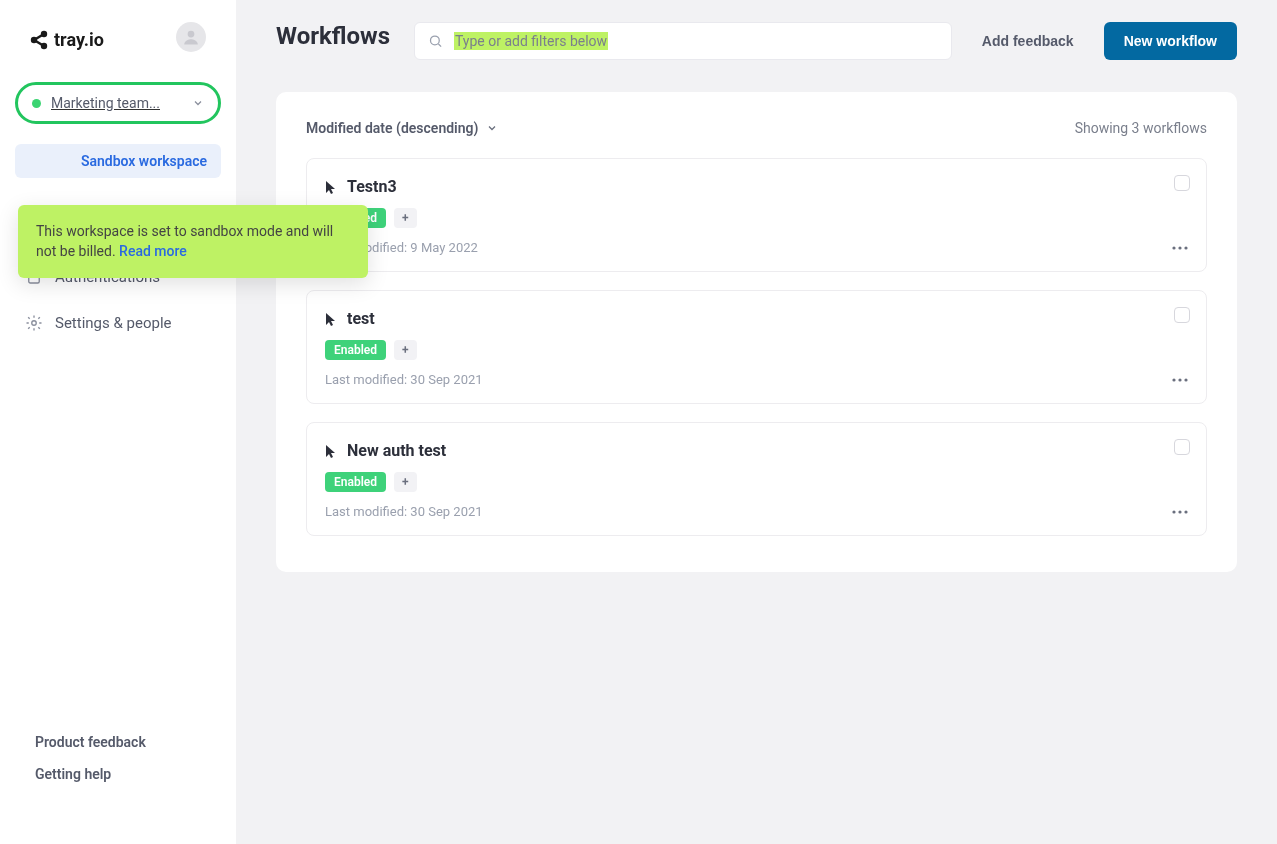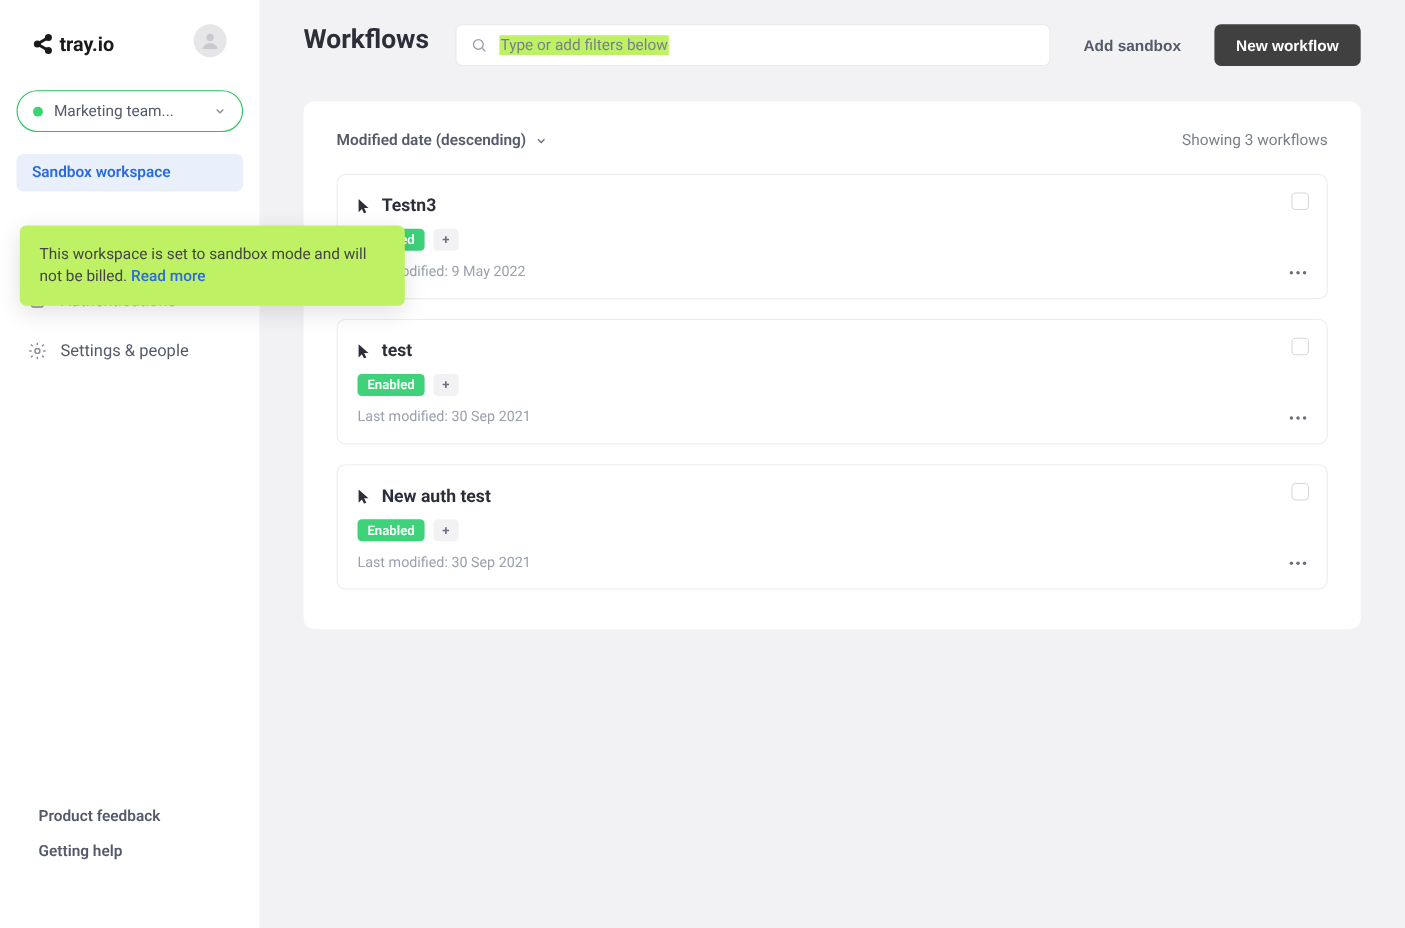--- a/index.html
+++ b/index.html
@@ -40,26 +40,27 @@
       width: 30px;
       height: 30px;
       border-radius: 50%;
       background: #e6e6e9;
       display: flex;
       align-items: center;
       justify-content: center;
     }
     .workspace-selector {
       margin: 12px 15px 0 15px;
-      border: 1px solid #22c55e;
+      border: 3px solid #22c55e;
       border-radius: 22px;
       padding: 10px 14px;
       display: flex;
       align-items: center;
       cursor: pointer;
+      text-decoration: underline;
     }
     .ws-dot {
       width: 9px;
       height: 9px;
       border-radius: 50%;
       background: #3bd472;
       margin-right: 10px;
       flex-shrink: 0;
     }
     .ws-name {
@@ -74,21 +75,21 @@
       margin-left: 6px;
     }
     .sandbox-pill {
       margin: 20px 15px 0 15px;
       background: #eaf0fb;
       color: #2a6ae0;
       font-size: 14px;
       font-weight: 600;
       padding: 9px 14px;
       border-radius: 6px;
-      text-align: left;
+      text-align: right;
       cursor: pointer;
     }
     .tooltip-card {
       position: absolute;
       top: 205px;
       left: 18px;
       width: 350px;
       background: #bef264;
       border-radius: 6px;
       box-shadow: 0 6px 22px rgba(0,0,0,0.12);
@@ -203,21 +204,21 @@
     .add-filters-btn {
       background: transparent;
       border: none;
       color: #555a6a;
       font-size: 14px;
       font-weight: 600;
       cursor: pointer;
       padding: 8px 6px;
     }
     .new-workflow-btn {
-      background: #404040;
+      background: #0369a1;
       color: #fff;
       border: none;
       border-radius: 6px;
       padding: 11px 20px;
       font-size: 14px;
       font-weight: 600;
       cursor: pointer;
     }
 
     .content-card {
@@ -405,21 +406,21 @@
     <div class="search-wrap">
       <span class="search-icon-wrap">
         <svg width="15" height="15" viewBox="0 0 24 24" fill="none" stroke="currentColor" stroke-width="2">
             <circle cx="11" cy="11" r="7"></circle>
             <path d="M21 21l-4.3-4.3"></path>
           </svg>
       </span>
       <input class="search-input" type="text" aria-label="Type or add filters below" style="">
       <span class="search-placeholder-hl">Type or add filters below</span>
     </div>
-    <button class="add-filters-btn">Add sandbox</button>
+    <button class="add-filters-btn">Add feedback</button>
     <button class="new-workflow-btn">New workflow</button>
   </div>
 
   <div class="content-card">
     <div class="list-header">
       <div class="sort-control">
         <span>Modified date (descending)</span>
         <span>
           <svg width="12" height="12" viewBox="0 0 24 24" fill="none" stroke="#6a6f7e" stroke-width="2.5">
               <path d="M6 9l6 6 6-6"></path>

